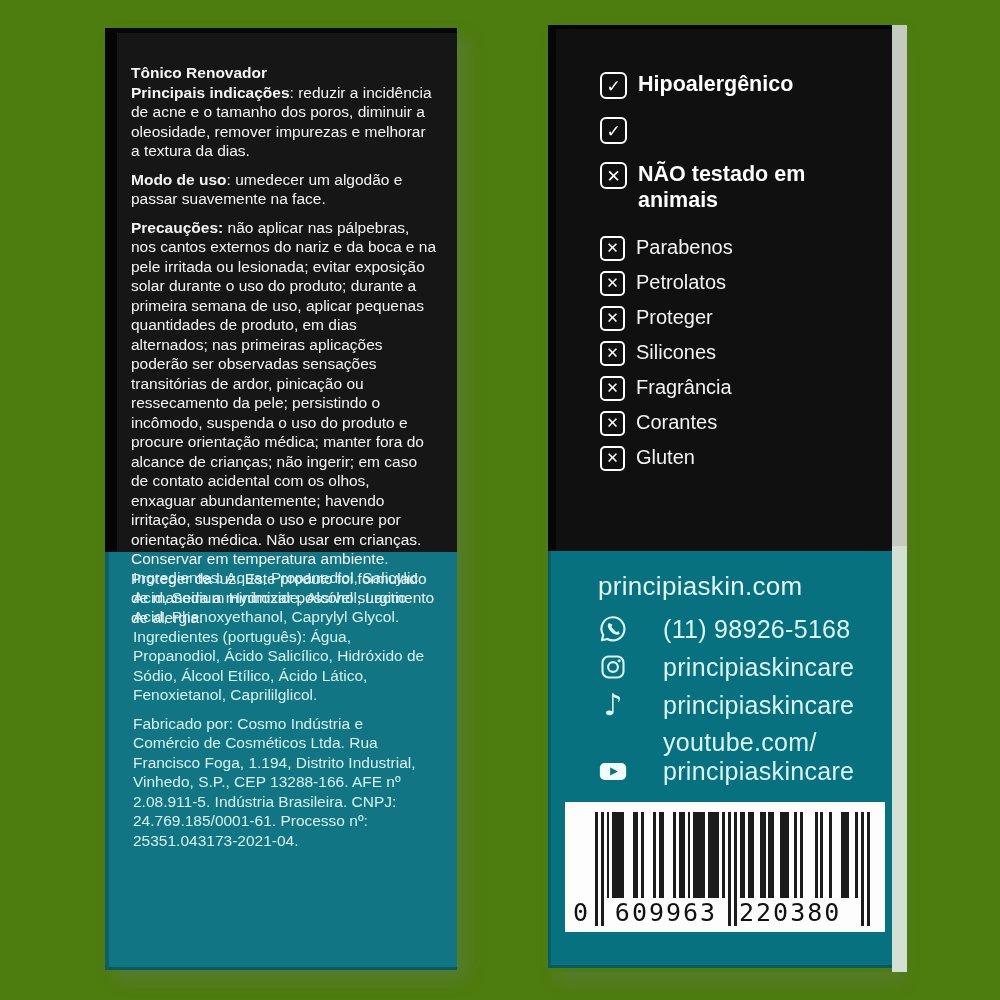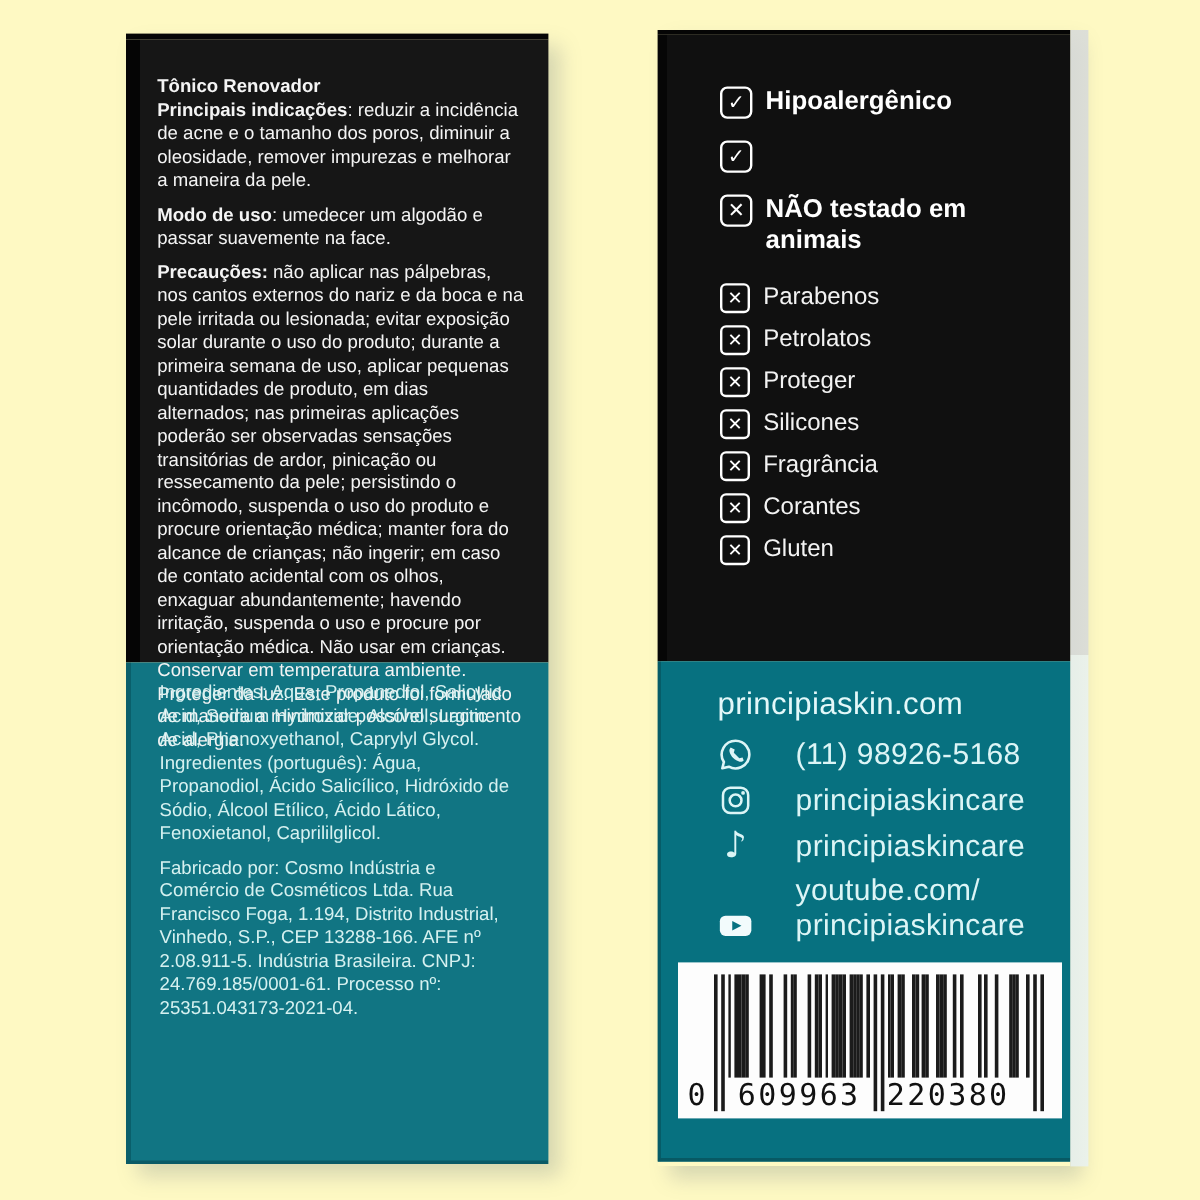--- a/index.html
+++ b/index.html
@@ -1,17 +1,17 @@
 <!DOCTYPE html>
 <html lang="pt"><head>
 <meta charset="utf-8">
 <style>
   html,body{margin:0;padding:0;background:#ffffff;}
   body{font-family:"Liberation Sans", sans-serif; -webkit-font-smoothing:antialiased;}
-  .stage{position:relative;width:1000px;height:1000px;background:#fef9c3;overflow:hidden;}
+  .stage{position:relative;width:1000px;height:1000px;background:#4d7c0f;overflow:hidden;}
 
   
   .panel{position:absolute;box-shadow:10px 10px 16px rgba(110,125,130,.28);}
   .left-panel{left:105px;top:28px;width:352px;height:942px;}
   .right-panel{left:548px;top:25px;width:344px;height:947px;}
 
   .black-section{background:#141414;color:#f2f2f2;box-sizing:border-box;}
   .teal-section{box-sizing:border-box;}
 
   .left-black{height:524px;padding:30px 20px 0 26px;
@@ -79,21 +79,21 @@
 </style>
 </head>
 <body>
 
 <div class="stage">
 
   <section class="panel left-panel">
     <div class="black-section left-black">
       <div class="lp-text">
         <p class="lp-title">Tônico Renovador</p>
-        <p><span class="b">Principais indicações</span><span>: reduzir a incidência de acne e o tamanho dos poros, diminuir a oleosidade, remover impurezas e melhorar a maneira da pele.</span></p>
+        <p><span class="b">Principais indicações</span><span>: reduzir a incidência de acne e o tamanho dos poros, diminuir a oleosidade, remover impurezas e melhorar a textura da dias.</span></p>
         <p><span class="b">Modo de uso</span><span>: umedecer um algodão e passar suavemente na face.</span></p>
         <p><span class="b">Precauções:</span><span> não aplicar nas pálpebras, nos cantos externos do nariz e da boca e na pele irritada ou lesionada; evitar exposição solar durante o uso do produto; durante a primeira semana de uso, aplicar pequenas quantidades de produto, em dias alternados; nas primeiras aplicações poderão ser observadas sensações transitórias de ardor, pinicação ou ressecamento da pele; persistindo o incômodo, suspenda o uso do produto e procure orientação médica; manter fora do alcance de crianças; não ingerir; em caso de contato acidental com os olhos, enxaguar abundantemente; havendo irritação, suspenda o uso e procure por orientação médica. Não usar em crianças. Conservar em temperatura ambiente. Proteger da luz. Este produto foi formulado de maneira a minimizar possível surgimento de alergia.</span></p>
       </div>
     </div>
     <div class="teal-section left-teal">
       <div class="teal-text">
         <p>Ingredientes: Aqua, Propanediol, Salicylic Acid, Sodium Hydroxide, Alcohol, Lactic Acid, Phenoxyethanol, Caprylyl Glycol. Ingredientes (português): Água, Propanodiol, Ácido Salicílico, Hidróxido de Sódio, Álcool Etílico, Ácido Lático, Fenoxietanol, Caprililglicol.</p>
         <p>Fabricado por: Cosmo Indústria e Comércio de Cosméticos Ltda. Rua Francisco Foga, 1.194, Distrito Industrial, Vinhedo, S.P., CEP 13288-166. AFE nº 2.08.911-5. Indústria Brasileira. CNPJ: 24.769.185/0001-61. Processo nº: 25351.043173-2021-04.</p>
       </div>
     </div>

